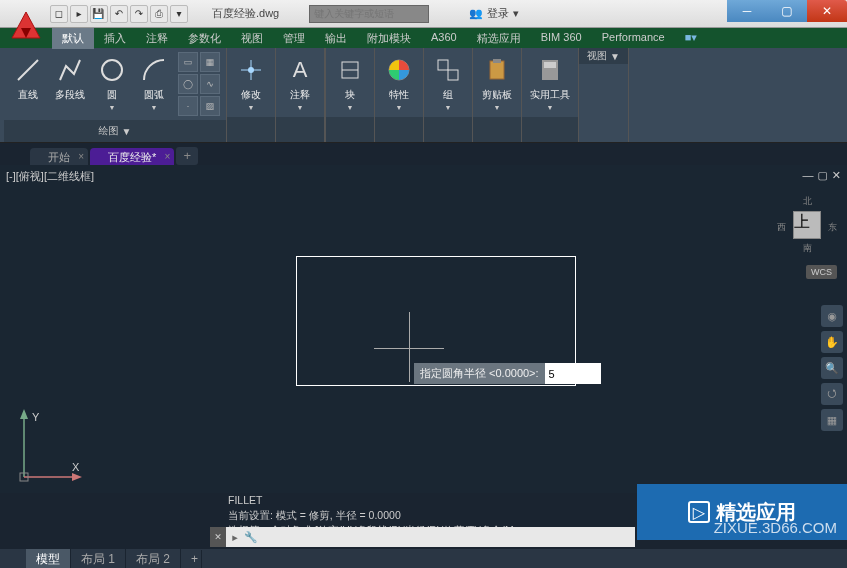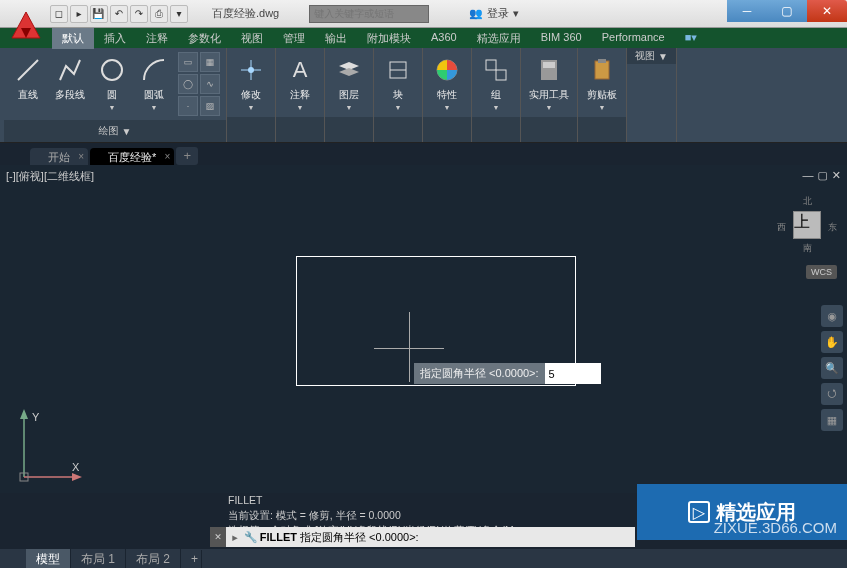--- a/index.html
+++ b/index.html
@@ -37,21 +37,21 @@
 .bigbtn .ico { width:32px; height:32px; display:flex; align-items:center; justify-content:center; }
 .bigbtn .lbl { font-size:10px; color:#eee; }
 .bigbtn .arrow { font-size:7px; color:#ccc; }
 .smallgrid { display:grid; grid-template-columns:repeat(2,20px); grid-template-rows:repeat(3,20px); gap:2px; }
 .smallbtn { width:20px; height:20px; background:#4a5a6a; border:1px solid #5a6a7a; cursor:pointer; display:flex; align-items:center; justify-content:center; font-size:9px; color:#bbb; }
 .view-dd { height:16px; font-size:10px; color:#ccc; padding:0 8px; display:flex; align-items:center; gap:3px; cursor:pointer; margin-left:auto; background:#2f3d4a; }
 
 
 .filetabs { height:22px; background:#1a2430; display:flex; align-items:flex-end; padding-left:30px; gap:2px; }
 .filetab { height:17px; padding:2px 18px; font-size:11px; color:#aaa; background:#2a3644; border-radius:4px 4px 0 0; cursor:pointer; position:relative; }
-.filetab.active { background:#000000; color:#eee; }
+.filetab.active { background:#4c1d95; color:#eee; }
 .filetab .x { position:absolute; right:4px; top:3px; font-size:10px; color:#888; cursor:pointer; }
 .addtab { width:22px; height:18px; background:#2a3644; color:#888; text-align:center; border-radius:3px; cursor:pointer; font-size:13px; line-height:17px; }
 
 
 .drawarea { position:relative; height:328px; background:#1a2632; }
 .viewlabel { position:absolute; left:6px; top:4px; font-size:11px; color:#ccc; }
 .viewctrl { position:absolute; right:6px; top:4px; display:flex; gap:4px; }
 .viewctrl span { color:#ccc; font-size:11px; cursor:pointer; }
 .rect { position:absolute; left:296px; top:91px; width:280px; height:130px; border:1px solid #fff; }
 .crosshair-h { position:absolute; left:374px; top:183px; width:70px; height:1px; background:#aaa; }
@@ -224,32 +224,20 @@
         <div class="bigbtn">
           <div class="ico" style="font-size:22px;color:#ddd">A</div>
           <span class="lbl">注释</span>
           <span class="arrow">▼</span>
         </div>
       </div>
     <div class="panel-label"></div>
   </div>
 
   <div class="ribbon-panel">
-    <div class="panel-body">
-        <div class="bigbtn">
-          <div class="ico">
-            <svg width="28" height="28">
-              <path d="M4 10 L14 6 L24 10 L14 14 Z" fill="#ddd"></path>
-              <path d="M4 16 L14 12 L24 16 L14 20 Z" fill="#aaa"></path>
-            </svg>
-          </div>
-          <span class="lbl">图层</span>
-          <span class="arrow">▼</span>
-        </div>
-      </div>
     <div class="panel-label"></div>
   </div>
 
   <div class="ribbon-panel">
     <div class="panel-body">
         <div class="bigbtn">
           <div class="ico">
             <svg width="28" height="28">
               <rect x="6" y="6" width="16" height="16" stroke="#ddd" fill="none"></rect>
               <line x1="6" y1="14" x2="22" y2="14" stroke="#ddd"></line>
@@ -295,41 +283,41 @@
         </div>
       </div>
     <div class="panel-label"></div>
   </div>
 
   <div class="ribbon-panel">
     <div class="panel-body">
         <div class="bigbtn">
           <div class="ico">
             <svg width="28" height="28">
+              <rect x="7" y="5" width="14" height="18" fill="#c94" stroke="#963"></rect>
+              <rect x="10" y="3" width="8" height="4" fill="#888"></rect>
+            </svg>
+          </div>
+          <span class="lbl">剪贴板</span>
+          <span class="arrow">▼</span>
+        </div>
+      </div>
+    <div class="panel-label"></div>
+  </div>
+
+  <div class="ribbon-panel">
+    <div class="panel-body">
+        <div class="bigbtn">
+          <div class="ico">
+            <svg width="28" height="28">
               <rect x="6" y="4" width="16" height="20" fill="#999"></rect>
               <rect x="8" y="6" width="12" height="6" fill="#ccc"></rect>
             </svg>
           </div>
           <span class="lbl">实用工具</span>
-          <span class="arrow">▼</span>
-        </div>
-      </div>
-    <div class="panel-label"></div>
-  </div>
-
-  <div class="ribbon-panel">
-    <div class="panel-body">
-        <div class="bigbtn">
-          <div class="ico">
-            <svg width="28" height="28">
-              <rect x="7" y="5" width="14" height="18" fill="#c94" stroke="#963"></rect>
-              <rect x="10" y="3" width="8" height="4" fill="#888"></rect>
-            </svg>
-          </div>
-          <span class="lbl">剪贴板</span>
           <span class="arrow">▼</span>
         </div>
       </div>
     <div class="panel-label"></div>
   </div>
 
   <div class="ribbon-panel">
     <div class="panel-label view-dd">
         <span>视图</span>
         <span>▼</span>
@@ -386,21 +374,20 @@
 <div class="cmdarea">
   <div class="cmdhistory">
     <div>FILLET</div>
     <div>当前设置: 模式 = 修剪, 半径 = 0.0000</div>
     <div>选择第一个对象或 [放弃(U)/多段线(P)/半径(R)/修剪(T)/多个(M</div>
   </div>
   <div class="cmdline">
     <div class="handle">✕</div>
     <div class="chev">▸</div>
     <span>🔧</span>
-    <div class="txt"><span class="cmd-bold">FILLET</span><span> 指定圆角半径 &lt;0.0000&gt;:</span></div>
   </div>
 </div>
 
 <div class="layouttabs">
   <div class="layouttab active">模型</div>
   <div class="layouttab">布局 1</div>
   <div class="layouttab">布局 2</div>
   <div class="layouttab add">+</div>
 </div>
 

